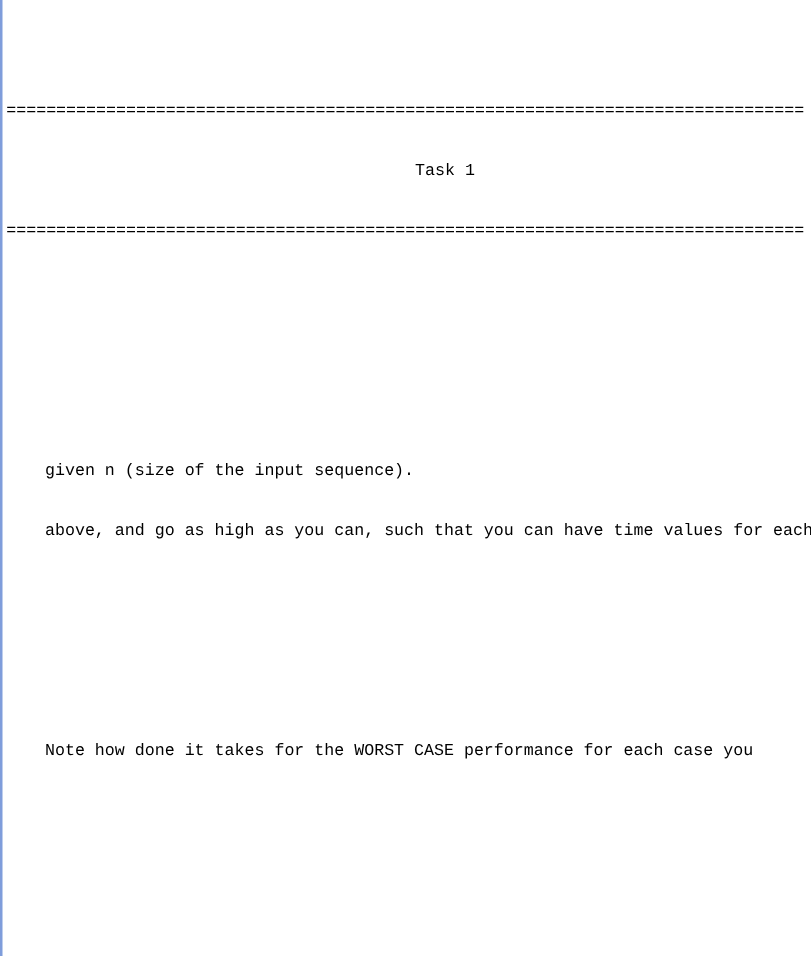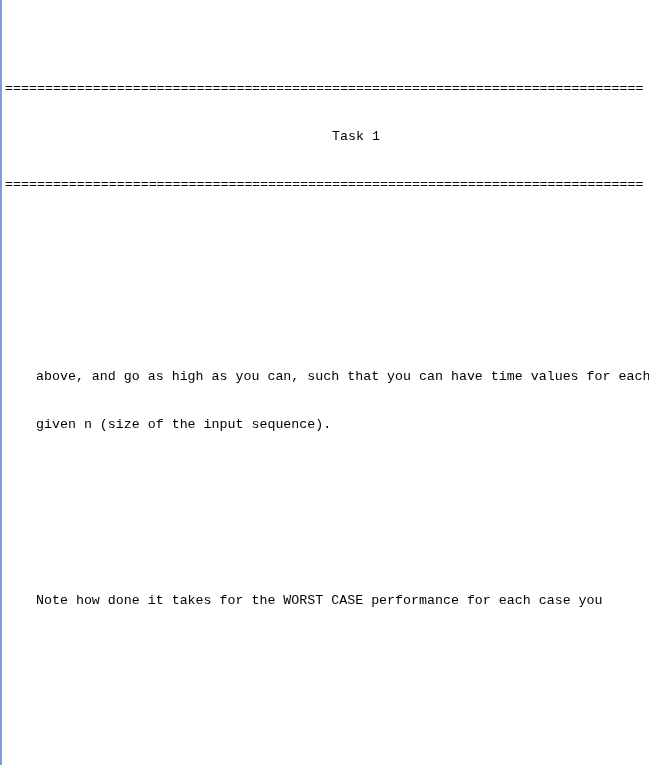--- a/index.html
+++ b/index.html
@@ -47,22 +47,22 @@
 <div class="doc">
 
   <section>
     <span class="rule">================================================================================</span>
     <span class="line center">Task 1</span>
     <span class="rule">================================================================================</span>
     <span class="blank"></span>
     <span class="blank"></span>
 
     <div class="para">
+      <span class="line">given n (size of the input sequence).</span>
       <span class="line">above, and go as high as you can, such that you can have time values for each</span>
-      <span class="line">given n (size of the input sequence).</span>
     </div>
     <span class="blank"></span>
 
     <div class="para">
       <span class="line">Note how done it takes for the WORST CASE performance for each case you</span>
       
       
       
       
     </div>

